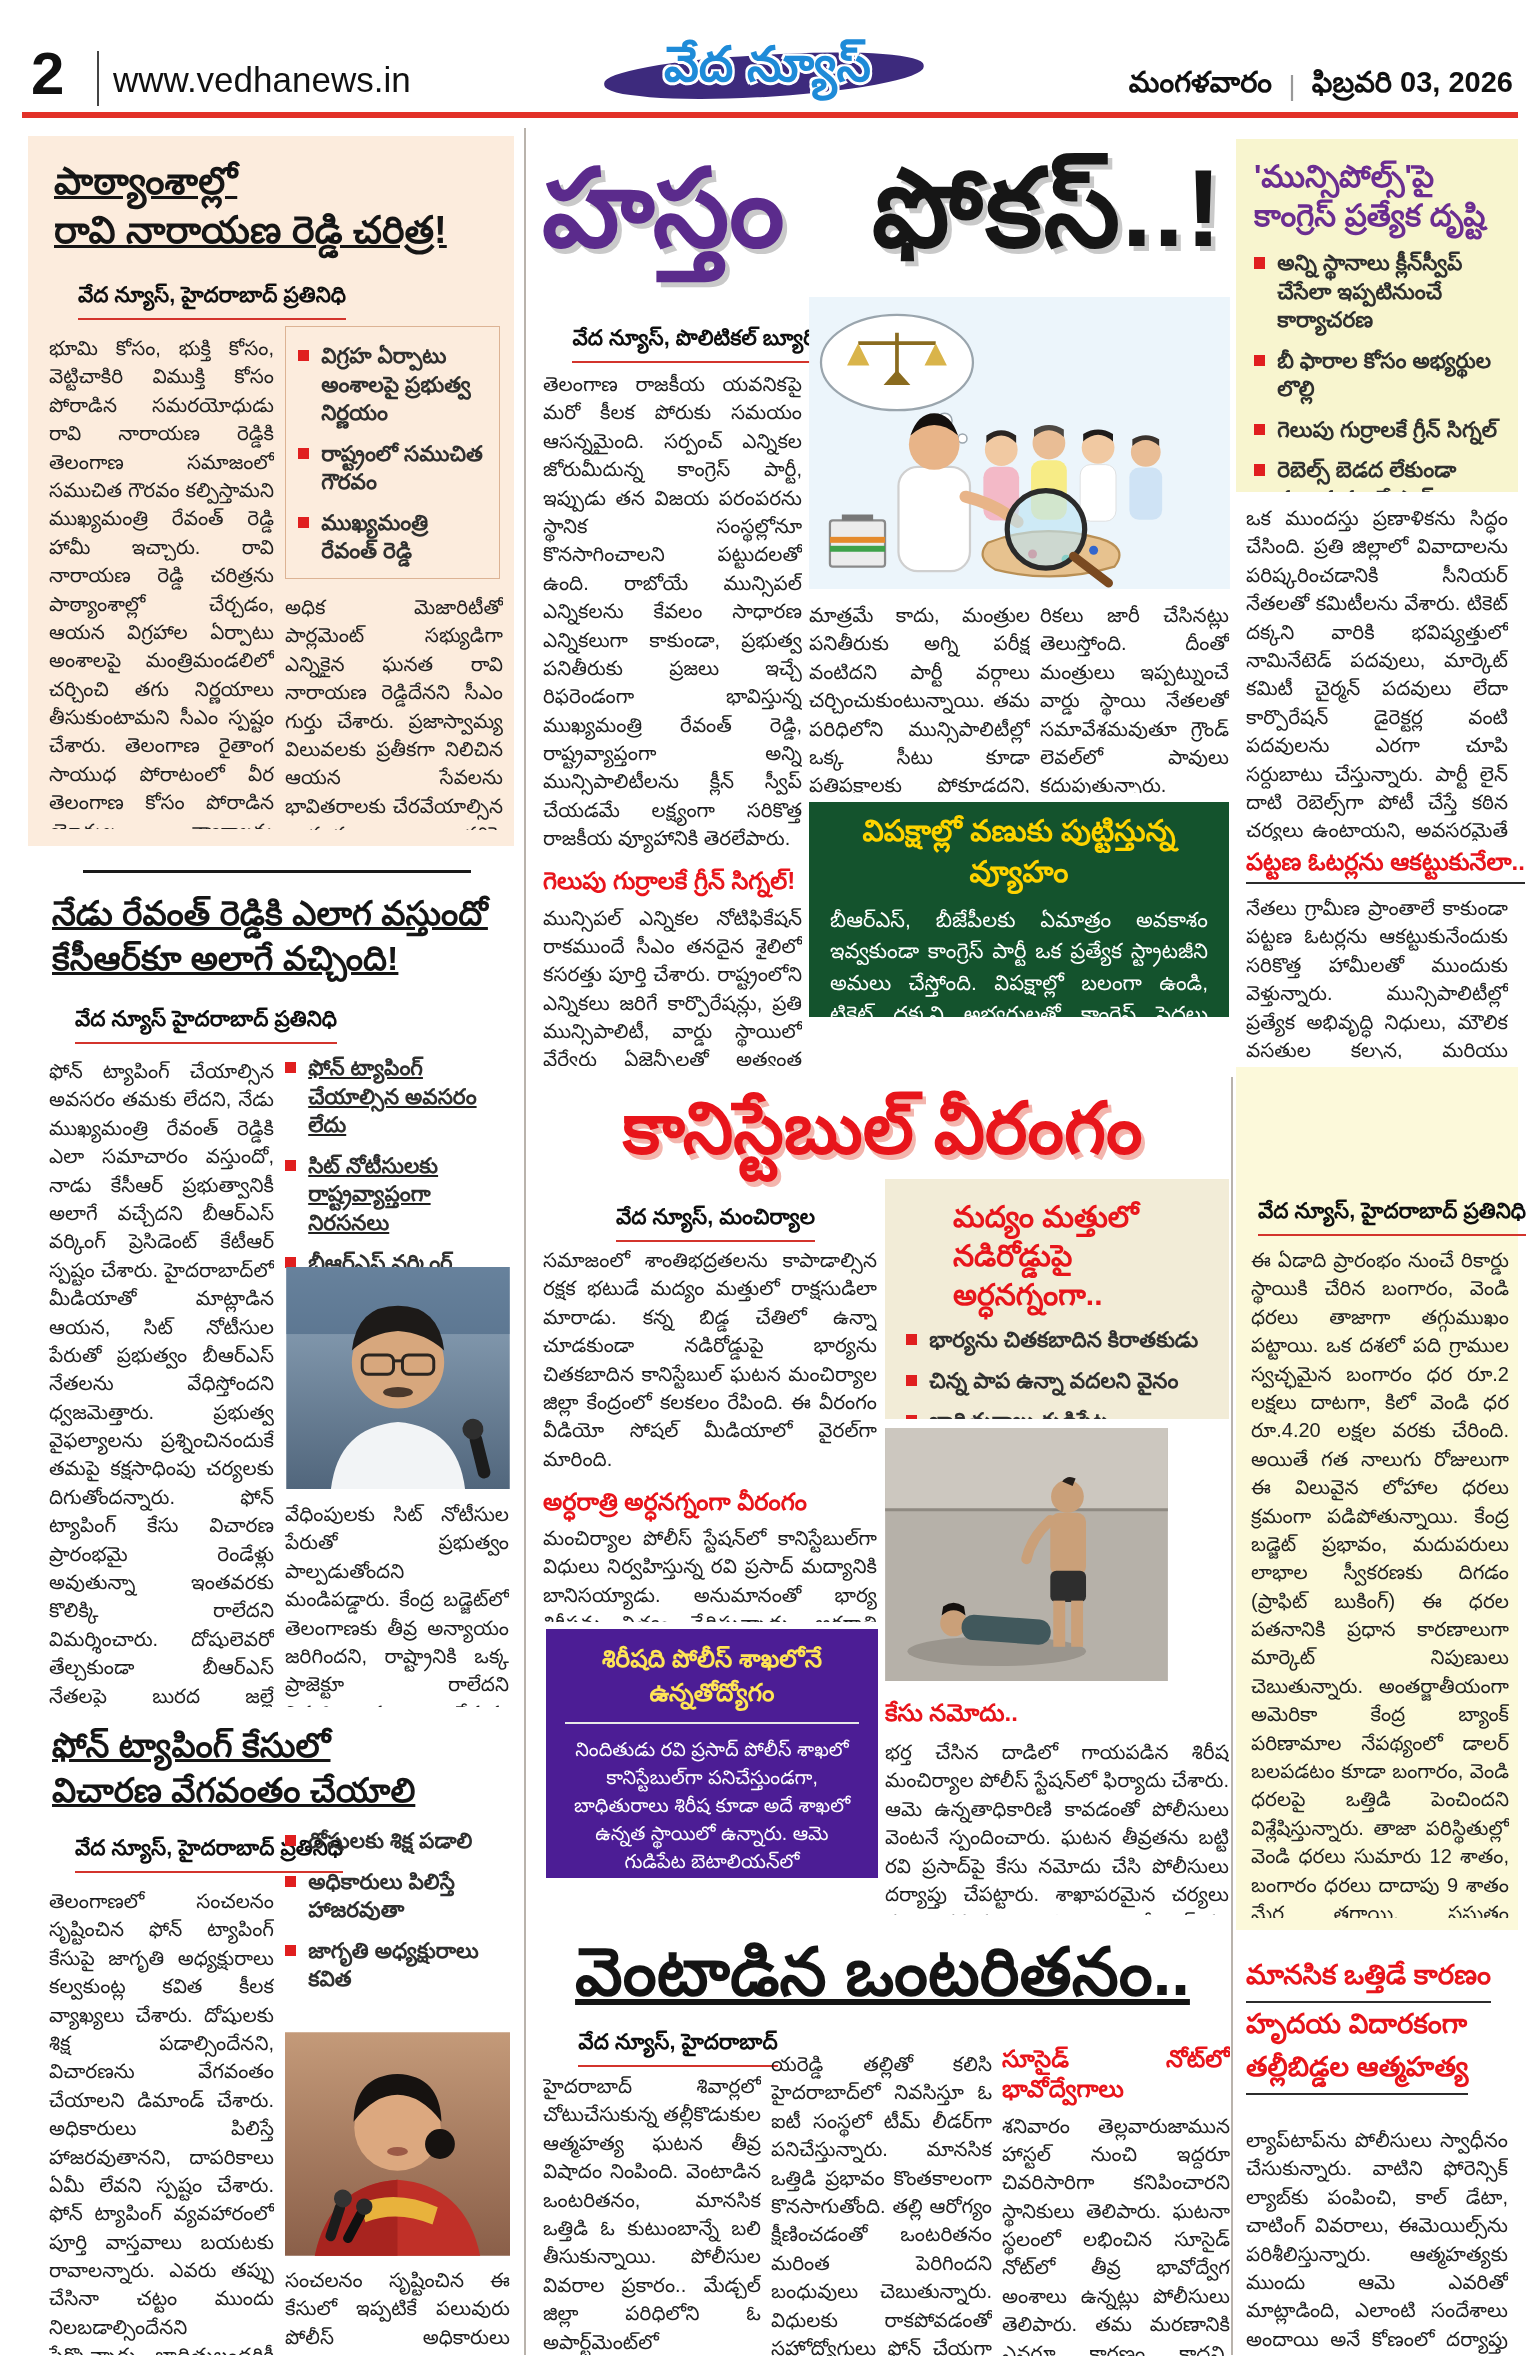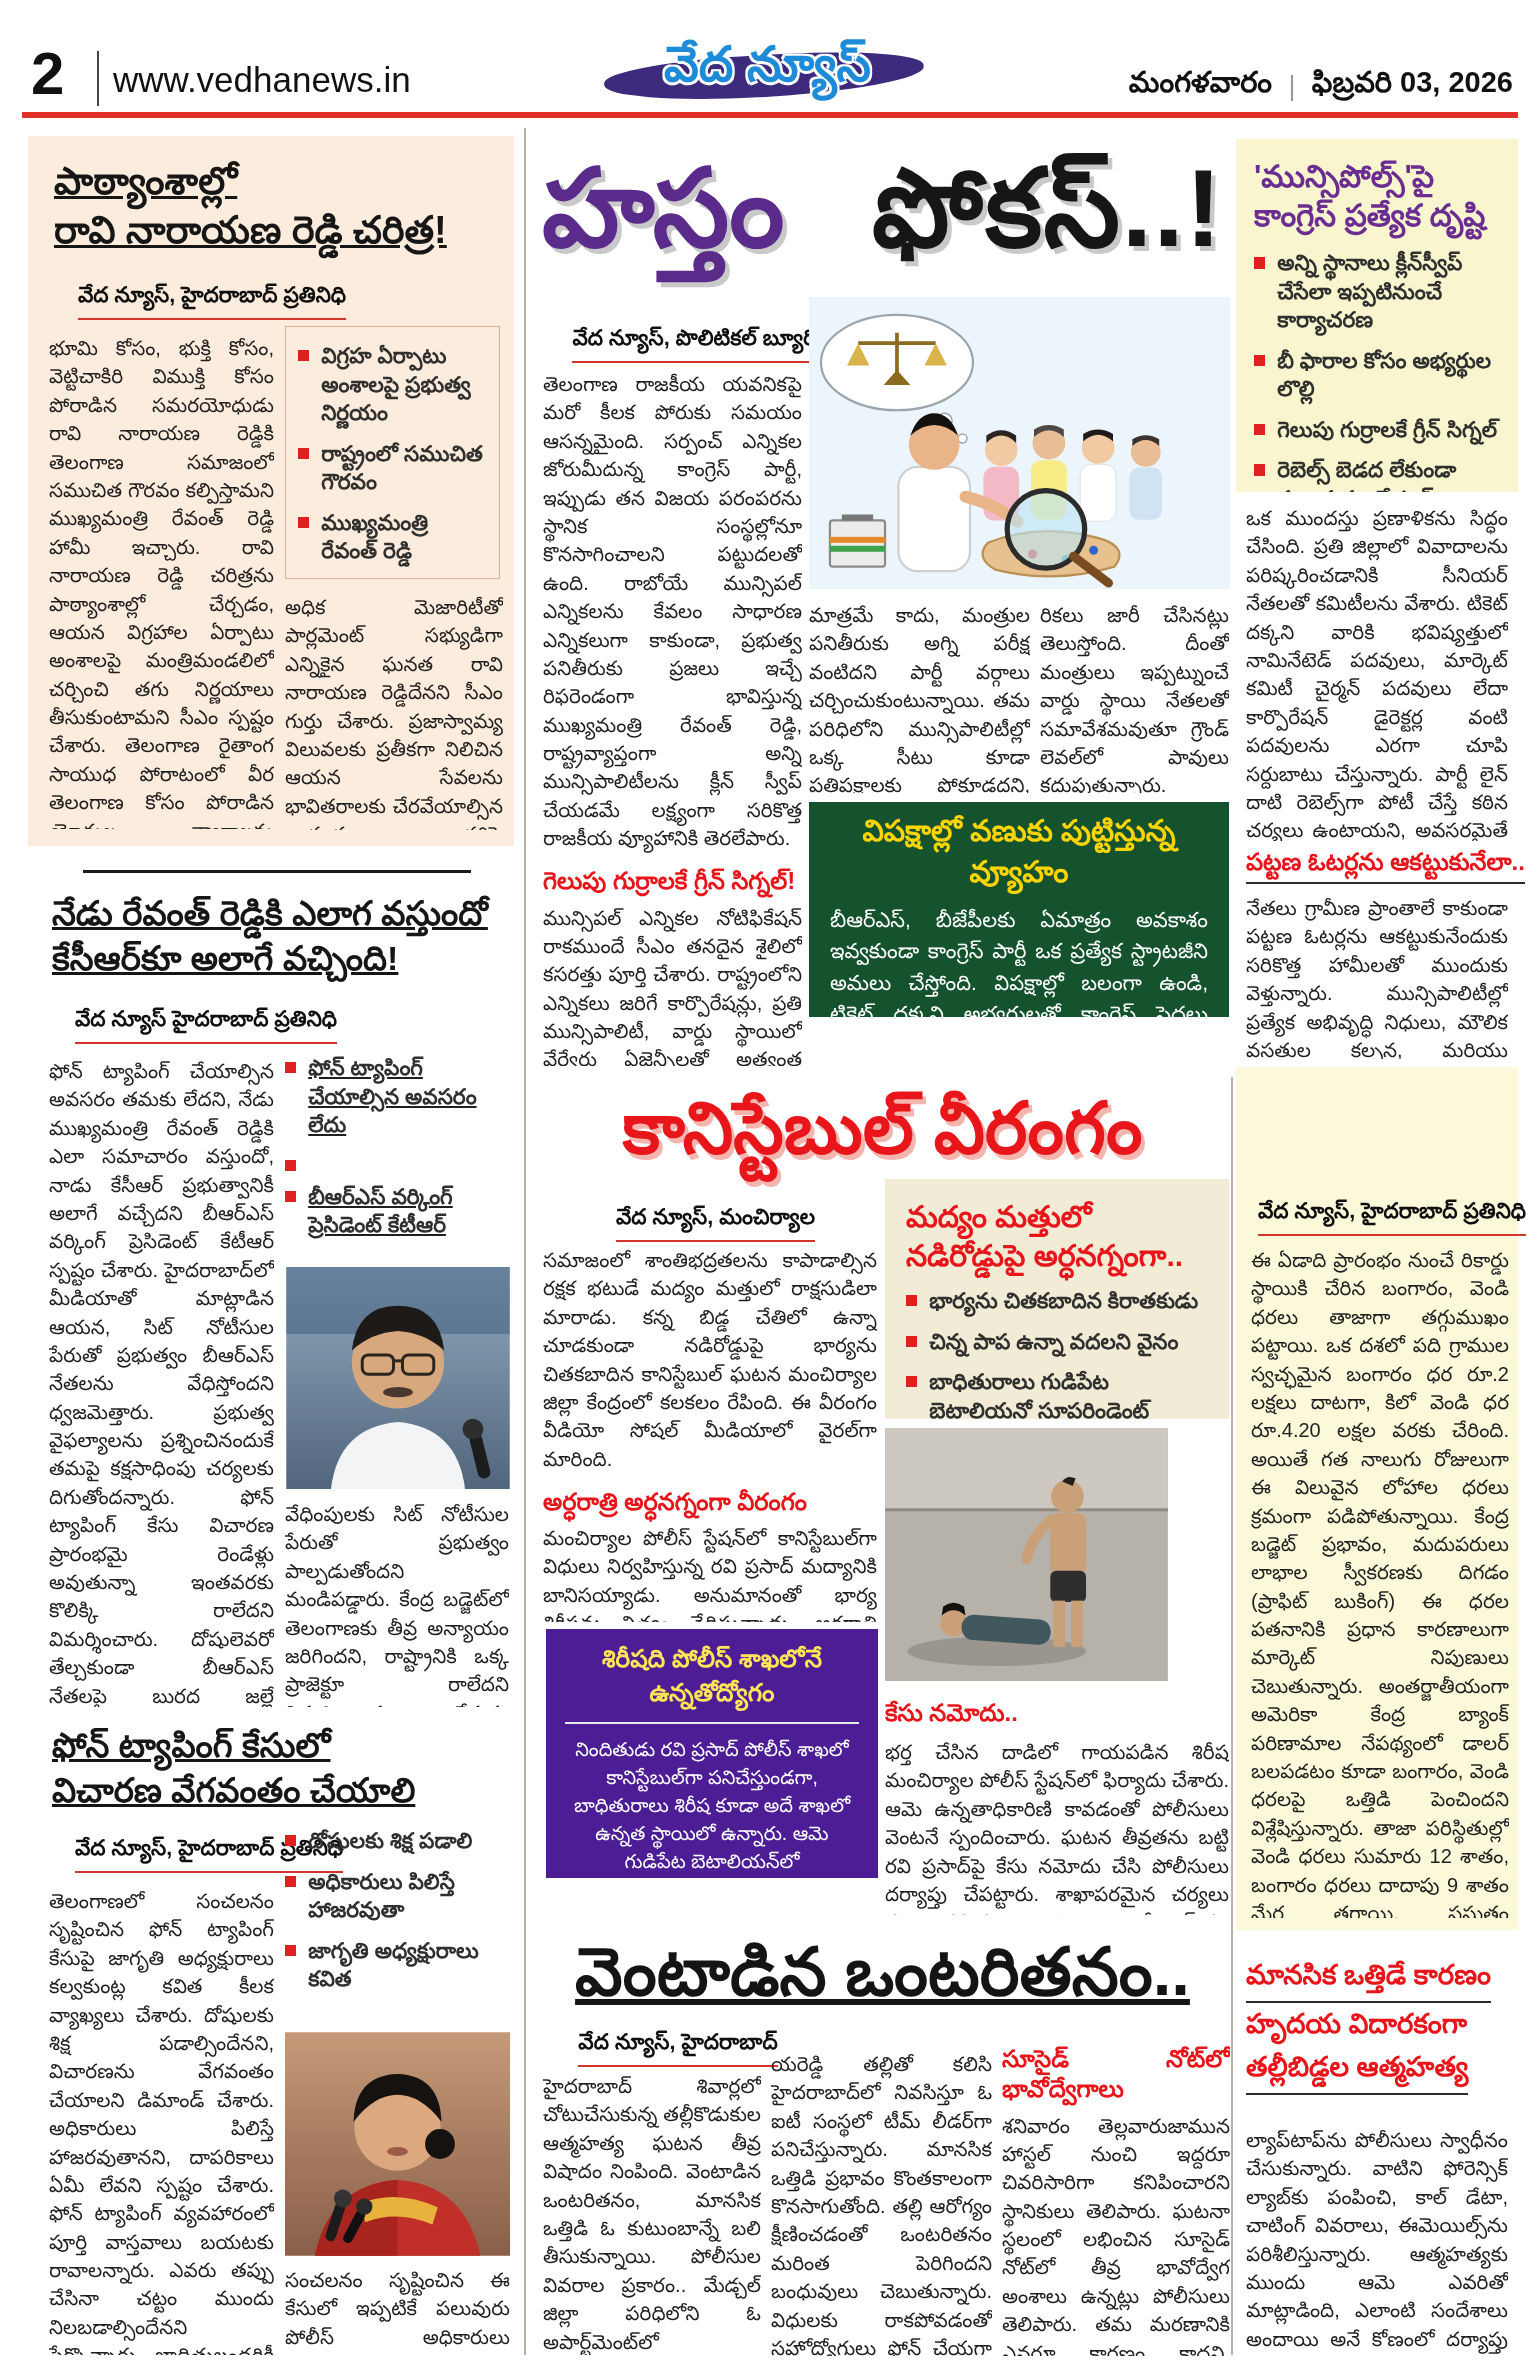--- a/index.html
+++ b/index.html
@@ -85,20 +85,21 @@
     <span class="byl">వేద న్యూస్ హైదరాబాద్ ప్రతినిధి</span>
   </div>
   <div class="cut bt" style="left:49px;top:1057px;width:225px;height:650px;">ఫోన్ ట్యాపింగ్ చేయాల్సిన అవసరం తమకు లేదని, నేడు ముఖ్యమంత్రి రేవంత్ రెడ్డికి ఎలా సమాచారం వస్తుందో, నాడు కేసీఆర్ ప్రభుత్వానికీ అలాగే వచ్చేదని బీఆర్ఎస్ వర్కింగ్ ప్రెసిడెంట్ కేటీఆర్ స్పష్టం చేశారు. హైదరాబాద్‌లో మీడియాతో మాట్లాడిన ఆయన, సిట్ నోటీసుల పేరుతో ప్రభుత్వం బీఆర్ఎస్ నేతలను వేధిస్తోందని ధ్వజమెత్తారు. ప్రభుత్వ వైఫల్యాలను ప్రశ్నించినందుకే తమపై కక్షసాధింపు చర్యలకు దిగుతోందన్నారు. ఫోన్ ట్యాపింగ్ కేసు విచారణ ప్రారంభమై రెండేళ్లు అవుతున్నా ఇంతవరకు కొలిక్కి రాలేదని విమర్శించారు. దోషులెవరో తేల్చకుండా బీఆర్ఎస్ నేతలపై బురద జల్లే ప్రయత్నాలు చేస్తున్నారని మండిపడ్డారు.</div>
   <div class="abs" style="left:285px;top:1054px;width:224px;text-decoration:underline;">
     <div class="blt">
         <span class="sq"></span>
         <span>ఫోన్ ట్యాపింగ్ చేయాల్సిన అవసరం లేదు</span>
       </div>
     <div class="blt">
         <span class="sq"></span>
+        <span>సిట్ నోటీసులకు రాష్ట్రవ్యాప్తంగా నిరసనలు</span>
       </div>
     <div class="blt">
         <span class="sq"></span>
         <span>బీఆర్ఎస్ వర్కింగ్ ప్రెసిడెంట్ కేటీఆర్</span>
       </div>
   </div>
 
   <div class="abs" style="left:286px;top:1267px;width:224px;height:222px;">
     <svg width="224" height="222" viewBox="0 0 300 298">
       <defs>
@@ -294,21 +295,21 @@
   <div class="cut bt" style="left:543px;top:1246px;width:334px;height:376px;">
     <p>సమాజంలో శాంతిభద్రతలను కాపాడాల్సిన రక్షక భటుడే మద్యం మత్తులో రాక్షసుడిలా మారాడు. కన్న బిడ్డ చేతిలో ఉన్నా చూడకుండా నడిరోడ్డుపై భార్యను చితకబాదిన కానిస్టేబుల్ ఘటన మంచిర్యాల జిల్లా కేంద్రంలో కలకలం రేపింది. ఈ వీరంగం వీడియో సోషల్ మీడియాలో వైరల్‌గా మారింది.</p>
     <div class="shr">అర్ధరాత్రి అర్ధనగ్నంగా వీరంగం</div>
     <p>మంచిర్యాల పోలీస్ స్టేషన్‌లో కానిస్టేబుల్‌గా విధులు నిర్వహిస్తున్న రవి ప్రసాద్ మద్యానికి బానిసయ్యాడు. అనుమానంతో భార్య శిరీషను నిత్యం వేధిస్తున్నాడు. అర్ధరాత్రి మద్యం మత్తులో అర్ధనగ్నంగా నడిరోడ్డుపైకి వచ్చి వీరంగం సృష్టించాడు. ఘటనలో అత్యంత హృదయవిదారకమైన విషయం ఏమిటంటే.. రవి ప్రసాద్ దాడి చేస్తున్న సమయంలో శిరీష చేతిలో చిన్నపాప ఉంది. పాప ఏడుస్తున్నా, భార్య ప్రాధేయపడుతున్నా ఆ కీచక కానిస్టేబుల్ కనికరించలేదు. జుట్టు పట్టుకుని లాగుతూ, పిడిగుద్దులు కురిపిస్తూ వీరంగం సృష్టించాడు. ఈ క్రూరత్వాన్ని చూసిన స్థానికులు, అటుగా వెళ్లే వాహనదారులు విస్తుపోయారు.</p>
   </div>
   <div class="abs" style="left:546px;top:1629px;width:332px;height:249px;background:#4c1d95;box-sizing:border-box;padding:16.4px 19.4px;overflow:hidden;">
     <div class="center" style="color:#ffe457;font-size:24.6px;font-weight:800;border-bottom:2.2px solid #e8e8e8;padding-bottom:9px;margin-bottom:10.4px;">శిరీషది పోలీస్ శాఖలోనే ఉన్నతోద్యోగం</div>
     <div class="center" style="color:#ffffff;font-size:19.4px;line-height:1.45;">నిందితుడు రవి ప్రసాద్ పోలీస్ శాఖలో కానిస్టేబుల్‌గా పనిచేస్తుండగా, బాధితురాలు శిరీష కూడా అదే శాఖలో ఉన్నత స్థాయిలో ఉన్నారు. ఆమె గుడిపేట బెటాలియన్‌లో సూపరింటెండెంట్‌గా విధులు నిర్వహిస్తున్నారు. ఇద్దరూ విద్యావంతులు, బాధ్యతాయుతమైన ప్రభుత్వ ఉద్యోగాల్లో ఉన్నప్పటికీ.. భర్త కరుడుగట్టిన అనుమానం, మద్యానికి బానిస కావడంతో ఒక చక్కని సంసారం రోడ్డున పడింది.</div>
   </div>
   <div class="abs" style="left:885px;top:1179px;width:344px;height:240px;background:#f2ecd7;box-sizing:border-box;padding:18px 21px;overflow:hidden;">
-    <div style="color:#e8151b;font-size:30px;font-weight:800;line-height:1.3;margin-bottom:12px;">మద్యం మత్తులో నడిరోడ్డుపై అర్ధనగ్నంగా..</div>
+    <div style="color:#e8151b;font-size:30px;font-weight:800;line-height:1.3;margin-bottom:12px;margin-left:47px;">మద్యం మత్తులో నడిరోడ్డుపై అర్ధనగ్నంగా..</div>
     <div class="blt">
         <span class="sq"></span>
         <span>భార్యను చితకబాదిన కిరాతకుడు</span>
       </div>
     <div class="blt">
         <span class="sq"></span>
         <span>చిన్న పాప ఉన్నా వదలని వైనం</span>
       </div>
     <div class="blt">
         <span class="sq"></span>

